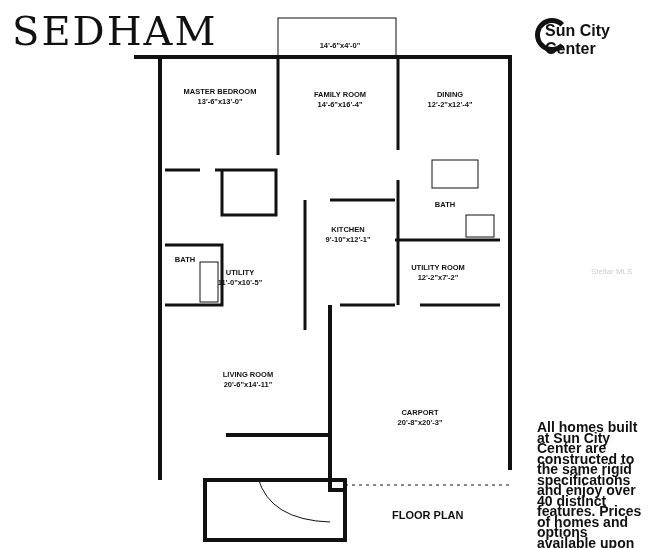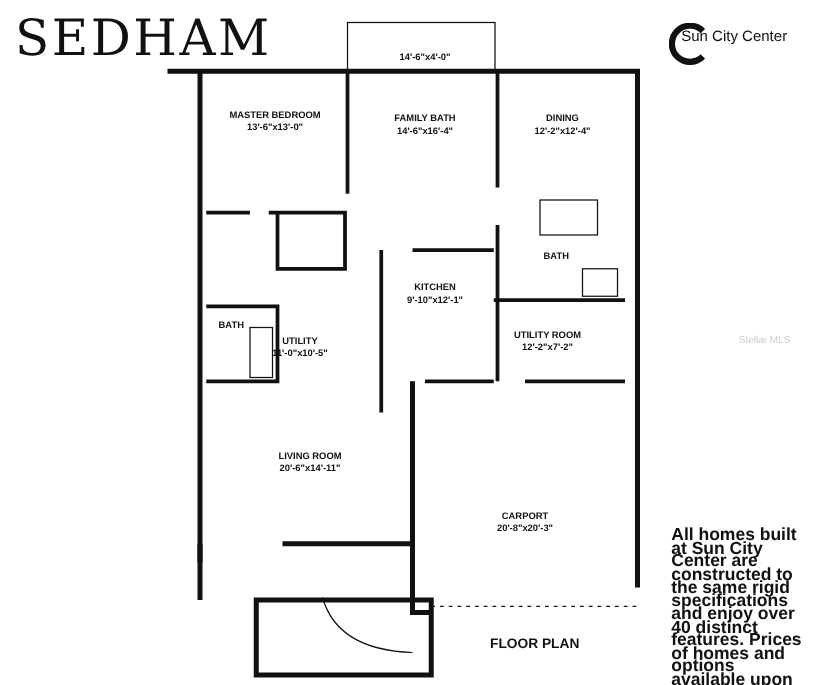--- a/index.html
+++ b/index.html
@@ -1,18 +1,18 @@
 <!DOCTYPE html>
 <html><head>
 <meta charset="utf-8">
 <style>
   html,body{margin:0;padding:0;background:#fff;}
   body{width:650px;height:548px;position:relative;overflow:hidden;font-family:"Liberation Sans",sans-serif;color:#111;}
   .title{position:absolute;left:12px;top:8px;font-family:"DejaVu Serif",serif;font-size:40px;font-weight:normal;letter-spacing:2px;color:#111;}
-  .brand{position:absolute;left:545px;top:22px;font-size:12px;font-weight:normal;color:#111;}
+  .brand{position:absolute;left:545px;top:22px;font-size:16px;font-weight:bold;color:#111;}
   .logo-ring{position:absolute;left:535px;top:18px;width:24px;height:24px;border:5px solid #111;border-right-color:transparent;border-radius:50%;}
   svg.plan{position:absolute;left:0;top:0;}
   .lbl{position:absolute;font-size:7.5px;font-weight:bold;text-align:center;line-height:10px;color:#111;}
   .note{position:absolute;left:537px;top:422px;width:110px;font-size:14px;line-height:10.5px;font-weight:bold;color:#111;}
   .floorplan{position:absolute;left:392px;top:509px;font-size:11px;font-weight:bold;}
   .wm{position:absolute;left:591px;top:267px;font-size:8px;color:#ccc;}
 </style>
 </head>
 <body>
 
@@ -37,21 +37,21 @@
     <rect x="466" y="215" width="28" height="22" stroke-width="1"></rect>
     <rect x="432" y="160" width="46" height="28" stroke-width="1"></rect>
   </g>
 </svg>
 
 <div class="lbl" style="left:180px;top:87px;width:80px;">
     <div>MASTER BEDROOM</div>
     <div>13'-6"x13'-0"</div>
   </div>
 <div class="lbl" style="left:300px;top:90px;width:80px;">
-    <div>FAMILY BATH</div>
+    <div>FAMILY ROOM</div>
     <div>14'-6"x16'-4"</div>
   </div>
 <div class="lbl" style="left:410px;top:90px;width:80px;">
     <div>DINING</div>
     <div>12'-2"x12'-4"</div>
   </div>
 <div class="lbl" style="left:420px;top:200px;width:50px;">
     <div>BATH</div>
   </div>
 <div class="lbl" style="left:318px;top:225px;width:60px;">
@@ -62,21 +62,21 @@
     <div>BATH</div>
   </div>
 <div class="lbl" style="left:205px;top:268px;width:70px;">
     <div>UTILITY</div>
     <div>11'-0"x10'-5"</div>
   </div>
 <div class="lbl" style="left:403px;top:263px;width:70px;">
     <div>UTILITY ROOM</div>
     <div>12'-2"x7'-2"</div>
   </div>
-<div class="lbl" style="left:208px;top:360px;width:80px;">
+<div class="lbl" style="left:208px;top:370px;width:80px;">
     <div>LIVING ROOM</div>
     <div>20'-6"x14'-11"</div>
   </div>
 <div class="lbl" style="left:380px;top:408px;width:80px;">
     <div>CARPORT</div>
     <div>20'-8"x20'-3"</div>
   </div>
 <div class="lbl" style="left:300px;top:41px;width:80px;">14'-6"x4'-0"</div>
 
 <div class="floorplan">FLOOR PLAN</div>

